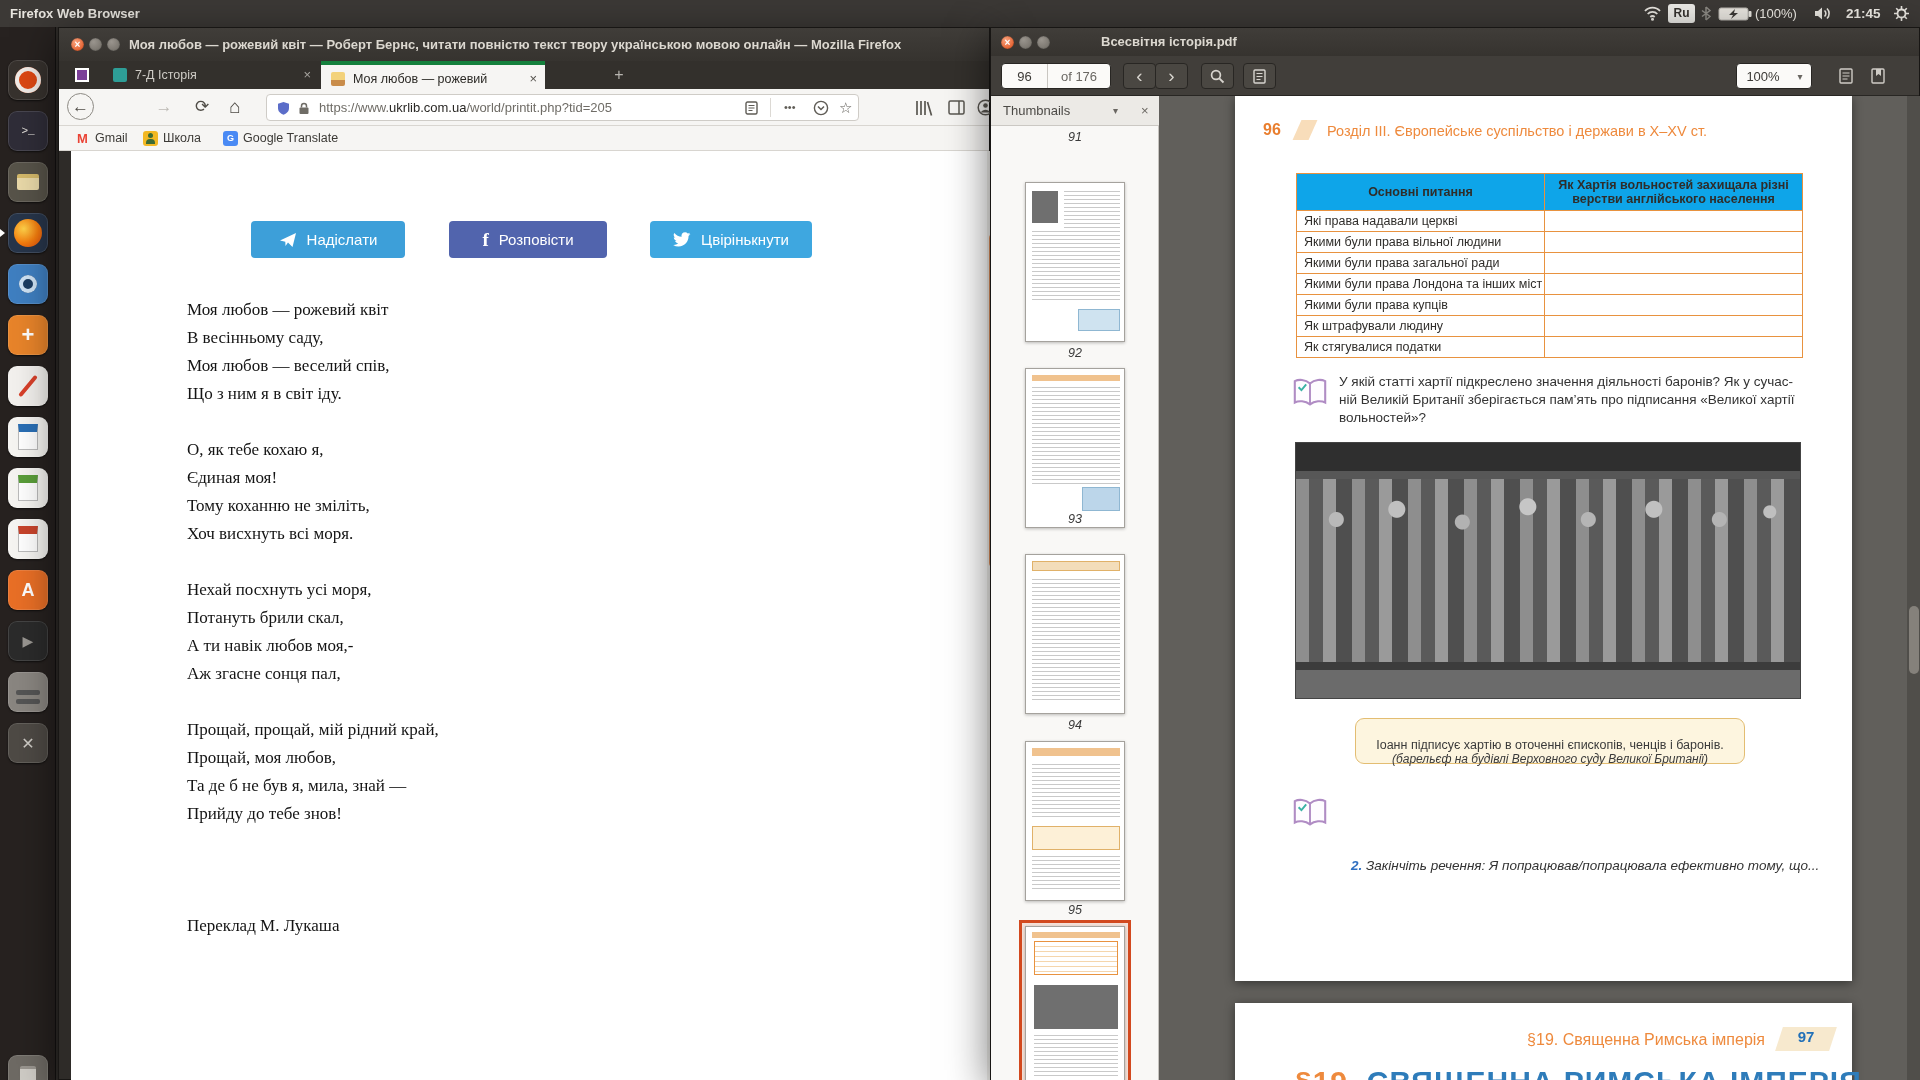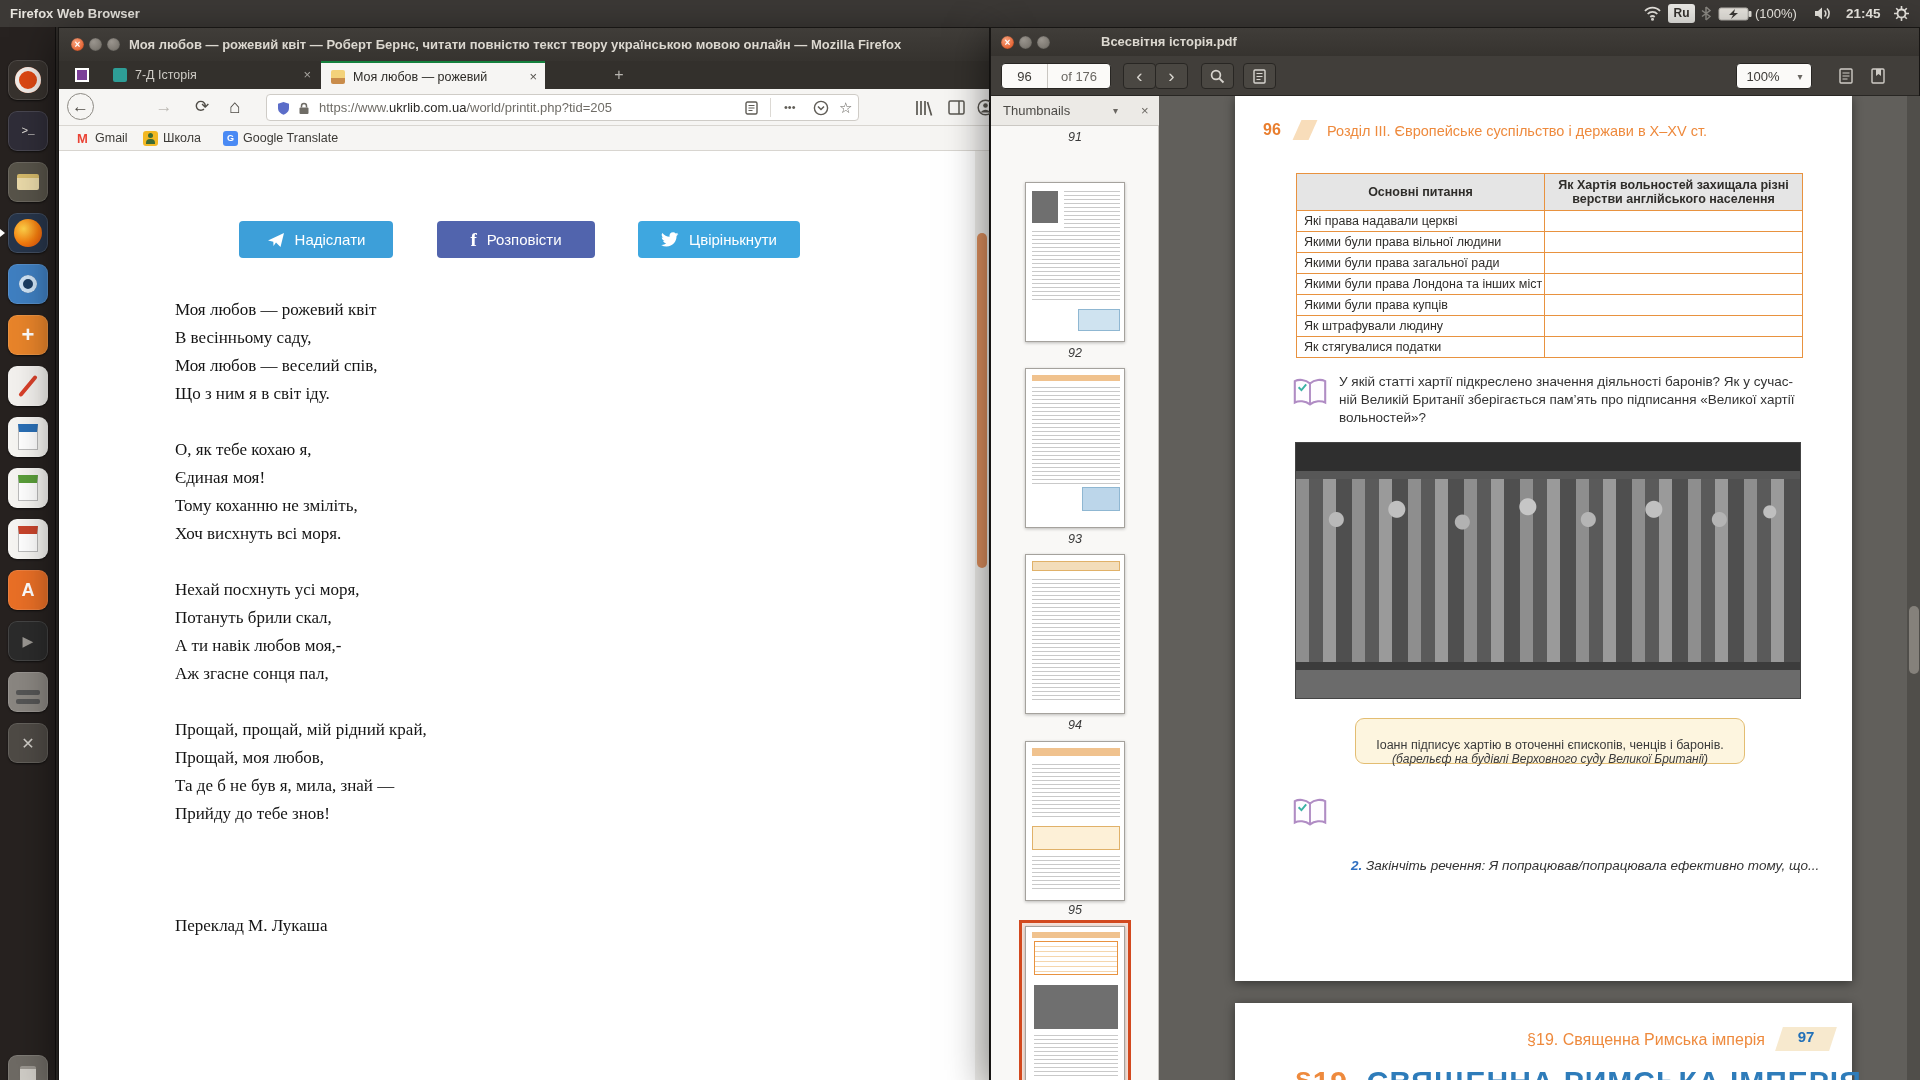--- a/index.html
+++ b/index.html
@@ -32,30 +32,30 @@
         background:radial-gradient(circle at 35% 30%,#9a958e,#6e6a63);box-shadow:inset 0 0 1px #222;}
   .wbtn.close{background:radial-gradient(circle at 35% 30%,#f8a27c,#df4b16);
         color:#fff;font-size:10px;line-height:13px;text-align:center;font-weight:bold;}
 
   
   .fx-tabbar{left:0;top:33px;width:930px;height:28px;background:#33302c;}
   .fx-tab{position:absolute;top:0;height:28px;font-size:12.5px;color:#cfccc6;}
   .fx-tab .fav{position:absolute;left:10px;top:7px;width:14px;height:14px;border-radius:2px;}
   .fx-tab .lbl{position:absolute;left:32px;top:0;right:26px;line-height:28px;overflow:hidden;white-space:nowrap;}
   .fx-tab .tclose{position:absolute;right:8px;top:0;line-height:28px;font-size:13px;color:#a8a5a0;}
-  .fx-tab.active{background:#f6f5f3;color:#2b2925;border-top:2px solid #15803d;}
+  .fx-tab.active{background:#f6f5f3;color:#2b2925;border-top:4px solid #15803d;}
   .fx-navbar{left:0;top:61px;width:930px;height:37px;background:#f6f5f3;border-bottom:1px solid #d9d6d1;}
   .navglyph{position:absolute;top:0;height:37px;line-height:36px;text-align:center;color:#4f4c46;font-size:17px;}
   .urlbar{position:absolute;left:207px;top:5px;width:593px;height:27px;background:#fff;
           border:1px solid #cfccc7;border-radius:4px;font-size:13px;line-height:25px;color:#6f6c66;}
   .pgact{position:absolute;top:0;height:25px;line-height:25px;color:#5f5c56;}
   .fx-bmbar{left:0;top:98px;width:930px;height:25px;background:#f6f5f3;border-bottom:1px solid #d8d5d0;
             font-size:12.5px;color:#3c3a36;}
   .bmico{position:absolute;top:5px;width:15px;height:15px;border-radius:3px;}
-  .fx-content{left:0;top:123px;width:930px;height:929px;background:#fff;overflow:hidden;}
+  .fx-content{left:12px;top:123px;width:930px;height:929px;background:#fff;overflow:hidden;}
   .sharebtn{position:absolute;top:70px;height:37px;border-radius:4px;color:#fff;font-size:15px;
             display:flex;align-items:center;justify-content:center;gap:10px;}
   .poem{position:absolute;left:116px;font-family:Liberation Serif, serif;font-size:17px;
         line-height:28px;color:#141414;white-space:pre;}
 
   
   .ev-toolbar{left:0;top:28px;width:928px;height:40px;background:#413e3a;border-bottom:1px solid #282623;}
   .ev-grp{position:absolute;top:7px;height:26px;background:#fbfaf8;border:1px solid #282623;
           border-radius:4px;display:flex;font-size:13px;color:#3c3a36;}
   .ev-cell{display:flex;align-items:center;justify-content:center;}
@@ -353,21 +353,21 @@
         <div class="tlines" style="left:6px;top:48px;width:88px;height:72px"></div>
         <div class="abs" style="left:52px;top:126px;width:42px;height:22px;background:#cfe3f0;border:1px solid #8fb7d2"></div>
       </div>
       <div class="thlabel" style="top:250px">92</div>
 
       <div class="thumb" style="top:272px">
         <div class="abs" style="left:6px;top:6px;width:88px;height:6px;background:#f0c28e"></div>
         <div class="tlines" style="left:6px;top:18px;width:88px;height:100px"></div>
         <div class="abs" style="left:56px;top:118px;width:38px;height:24px;background:#bcd6ea;border:1px solid #8fb7d2"></div>
       </div>
-      <div class="thlabel" style="top:436px">93</div>
+      <div class="thlabel" style="top:416px">93</div>
 
       <div class="thumb" style="top:458px">
         <div class="abs" style="left:6px;top:6px;width:88px;height:10px;background:#f3ddba;border:1px solid #e0b169"></div>
         <div class="tlines" style="left:6px;top:24px;width:88px;height:124px"></div>
       </div>
       <div class="thlabel" style="top:622px">94</div>
 
       <div class="thumb" style="top:645px">
         <div class="abs" style="left:6px;top:6px;width:88px;height:8px;background:#f0c28e"></div>
         <div class="tlines" style="left:6px;top:22px;width:88px;height:56px"></div>
@@ -389,21 +389,21 @@
     <div class="abs ev-main">
       <div class="abs" style="left:748px;top:0;width:14px;height:985px;background:#504e4a"></div>
       <div class="abs" style="left:750px;top:510px;width:10px;height:68px;background:#85817b;border-radius:5px"></div>
 
       <div class="pdfpage" style="top:0px;height:885px">
         <div class="abs" style="left:28px;top:25px;font-size:16px;font-weight:bold;color:#e97e2e">96</div>
         <div class="abs" style="left:62px;top:24px;width:16px;height:20px;background:#f8ddba;transform:skewX(-24deg)"></div>
         <div class="abs orange" style="left:92px;top:27px;font-size:14.5px">Розділ III. Європейське суспільство і держави в X–XV ст.</div>
 
         <div class="ptable" style="left:61px;top:77px;width:507px">
-          <div class="ptr" style="border-top:none;background:#e5e5e5;font-weight:bold;height:36px;align-items:center;text-align:center">
+          <div class="ptr" style="border-top:none;background:#0ea5e9;font-weight:bold;height:36px;align-items:center;text-align:center">
             <div class="ptd1" style="padding:0;height:100%;display:flex;align-items:center;justify-content:center">Основні питання</div>
             <div class="ptd2" style="display:flex;align-items:center;justify-content:center;padding:0 6px;line-height:14px">Як Хартія вольностей захищала різні верстви англійського населення</div>
           </div>
           <div class="ptr">
               <div class="ptd1">Які права надавали церкві</div>
               <div class="ptd2"></div>
             </div>
           <div class="ptr">
               <div class="ptd1">Якими були права вільної людини</div>
               <div class="ptd2"></div>

